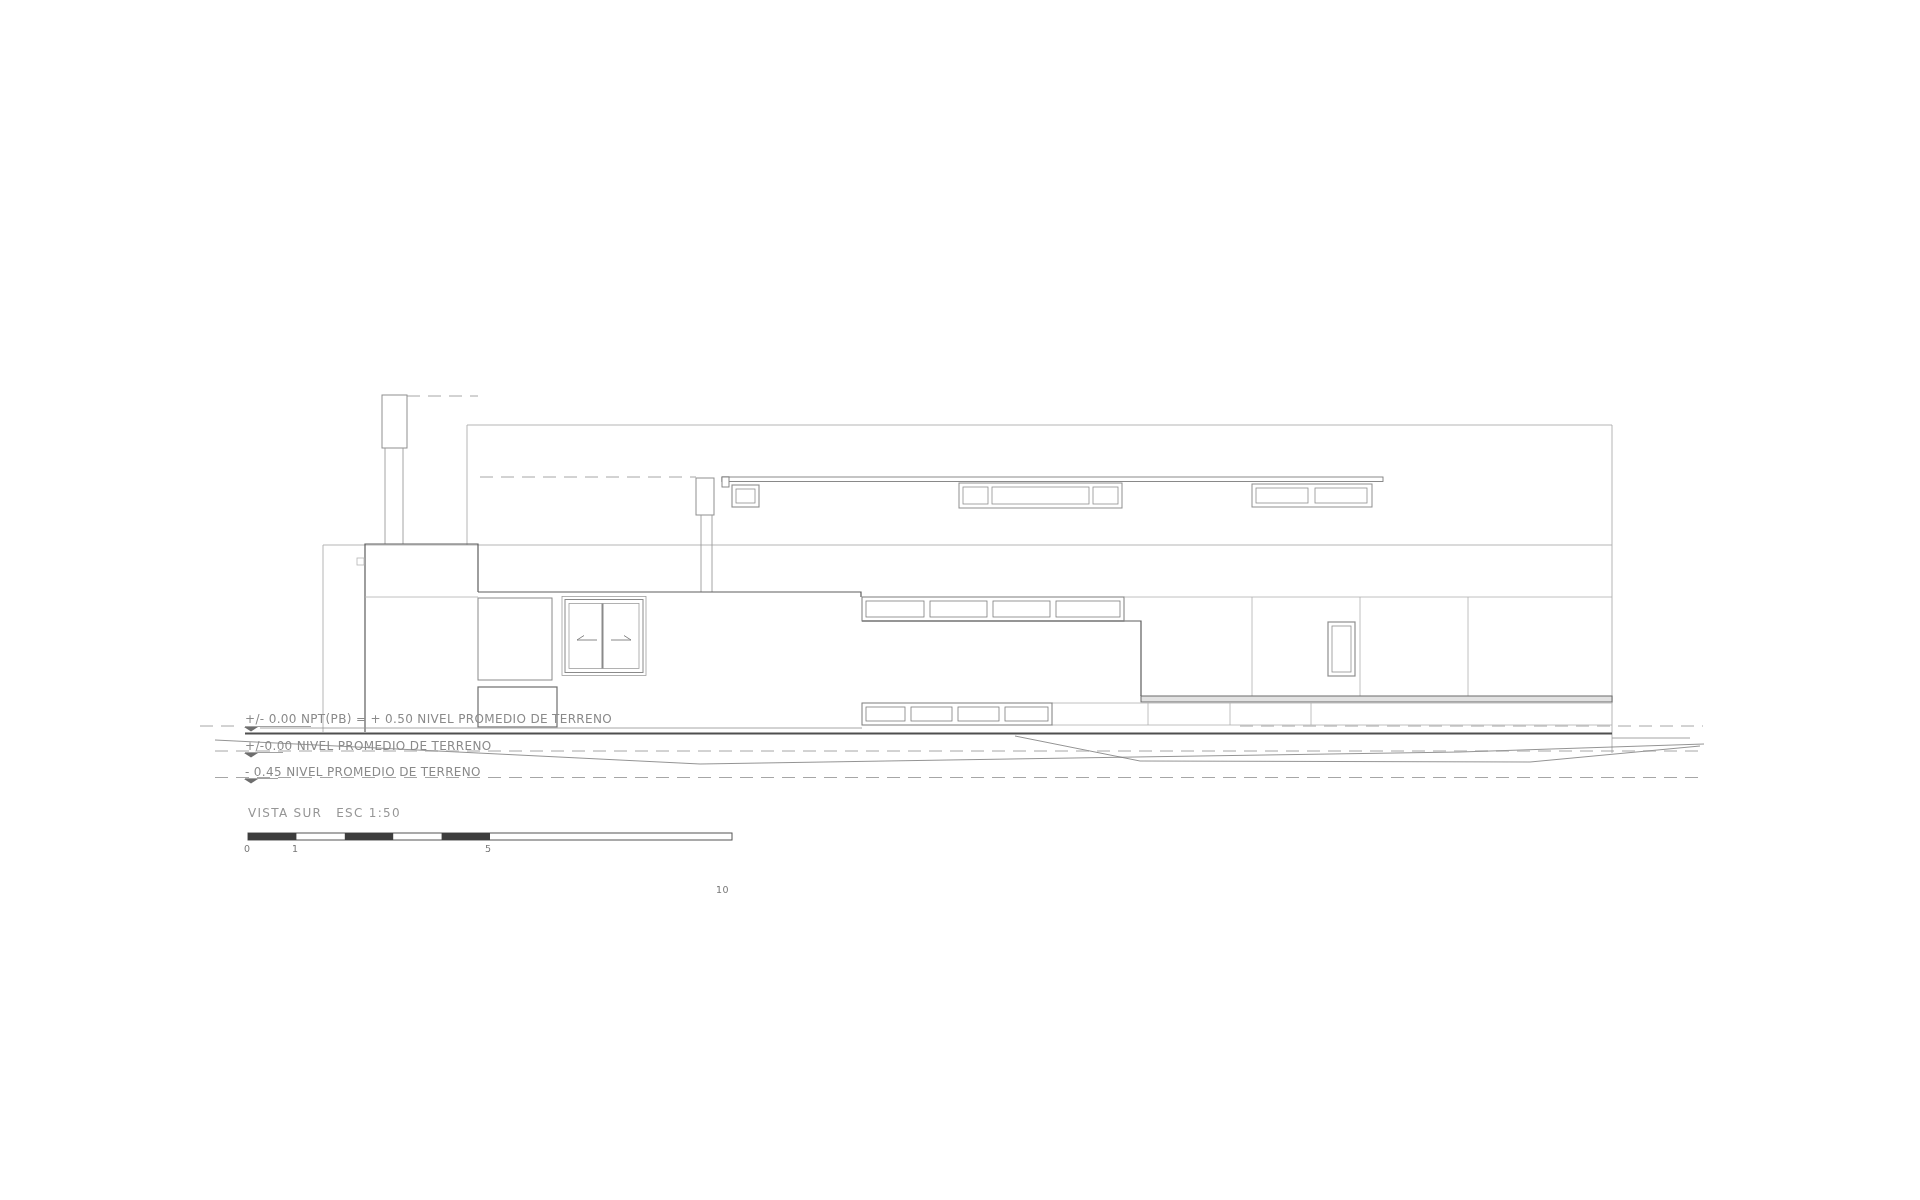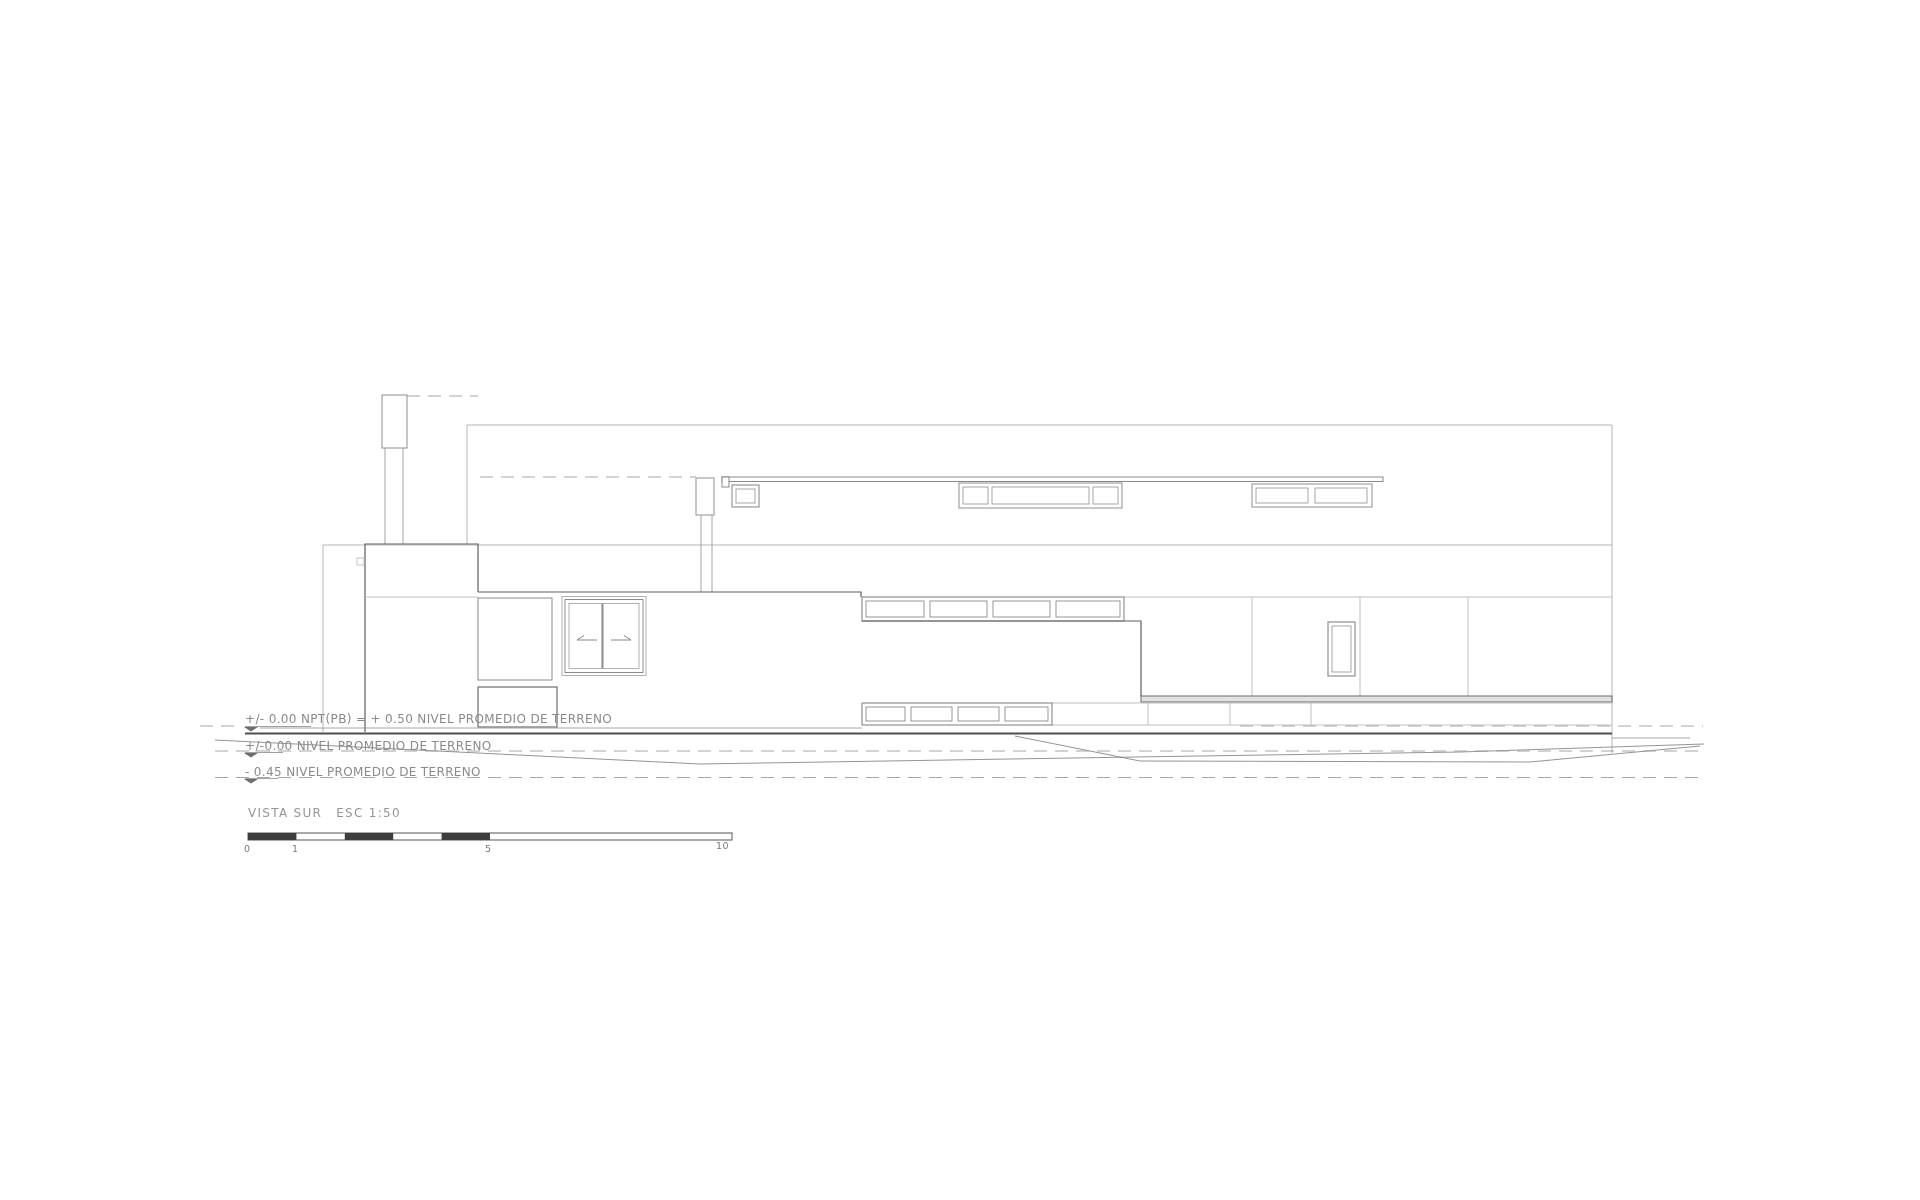--- a/index.html
+++ b/index.html
@@ -174,15 +174,15 @@
   <div class="txt lvl" style="left:245px;top:739px;text-align:right;">+/-0.00  NIVEL PROMEDIO DE TERRENO</div>
   <div class="txt lvl" style="left:245px;top:765px;text-align:center;">- 0.45  NIVEL PROMEDIO DE TERRENO</div>
 
   <div class="txt title" style="left:248px;top:806px;">
     <span>VISTA SUR</span><span class="gap"></span><span>ESC 1:50</span>
   </div>
 
   <div class="txt tick" style="left:244px;top:843px;">0</div>
   <div class="txt tick" style="left:292px;top:843px;">1</div>
   <div class="txt tick" style="left:485px;top:843px;">5</div>
-  <div class="txt tick" style="left:716px;top:840px;">10</div>
+  <div class="txt tick" style="left:716px;top:884px;">10</div>
 
 </div>
 
 </body></html>

